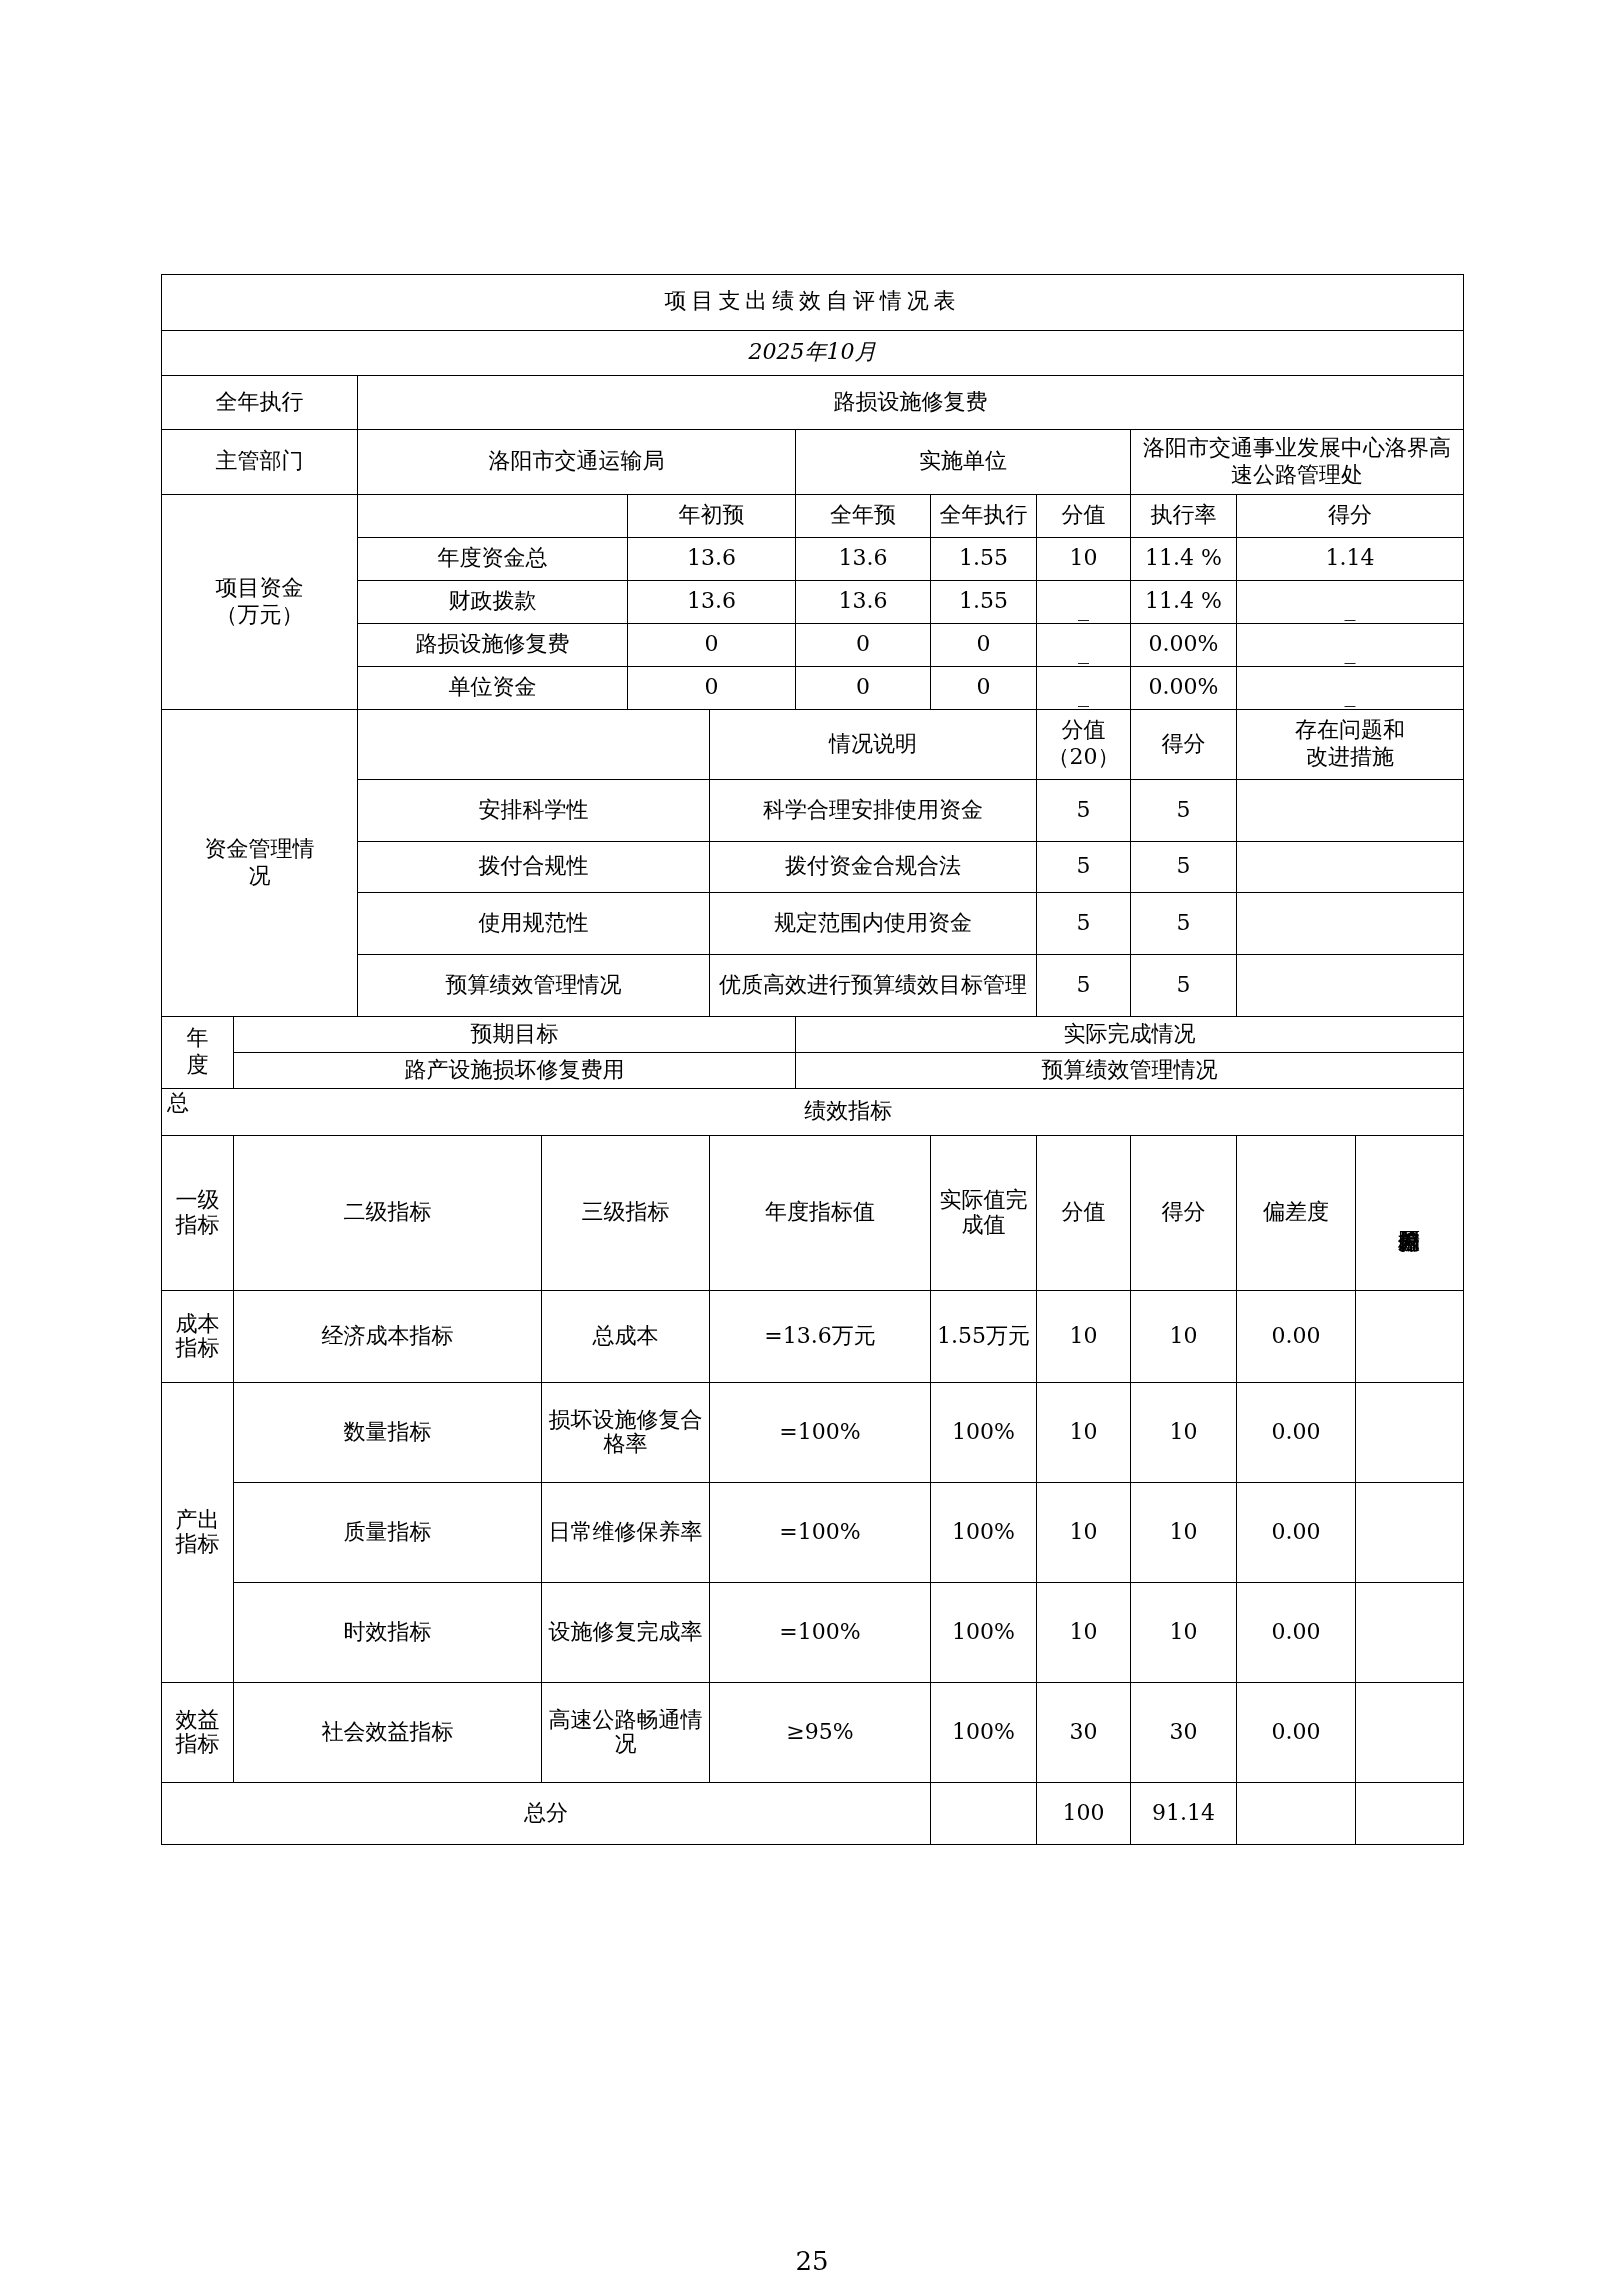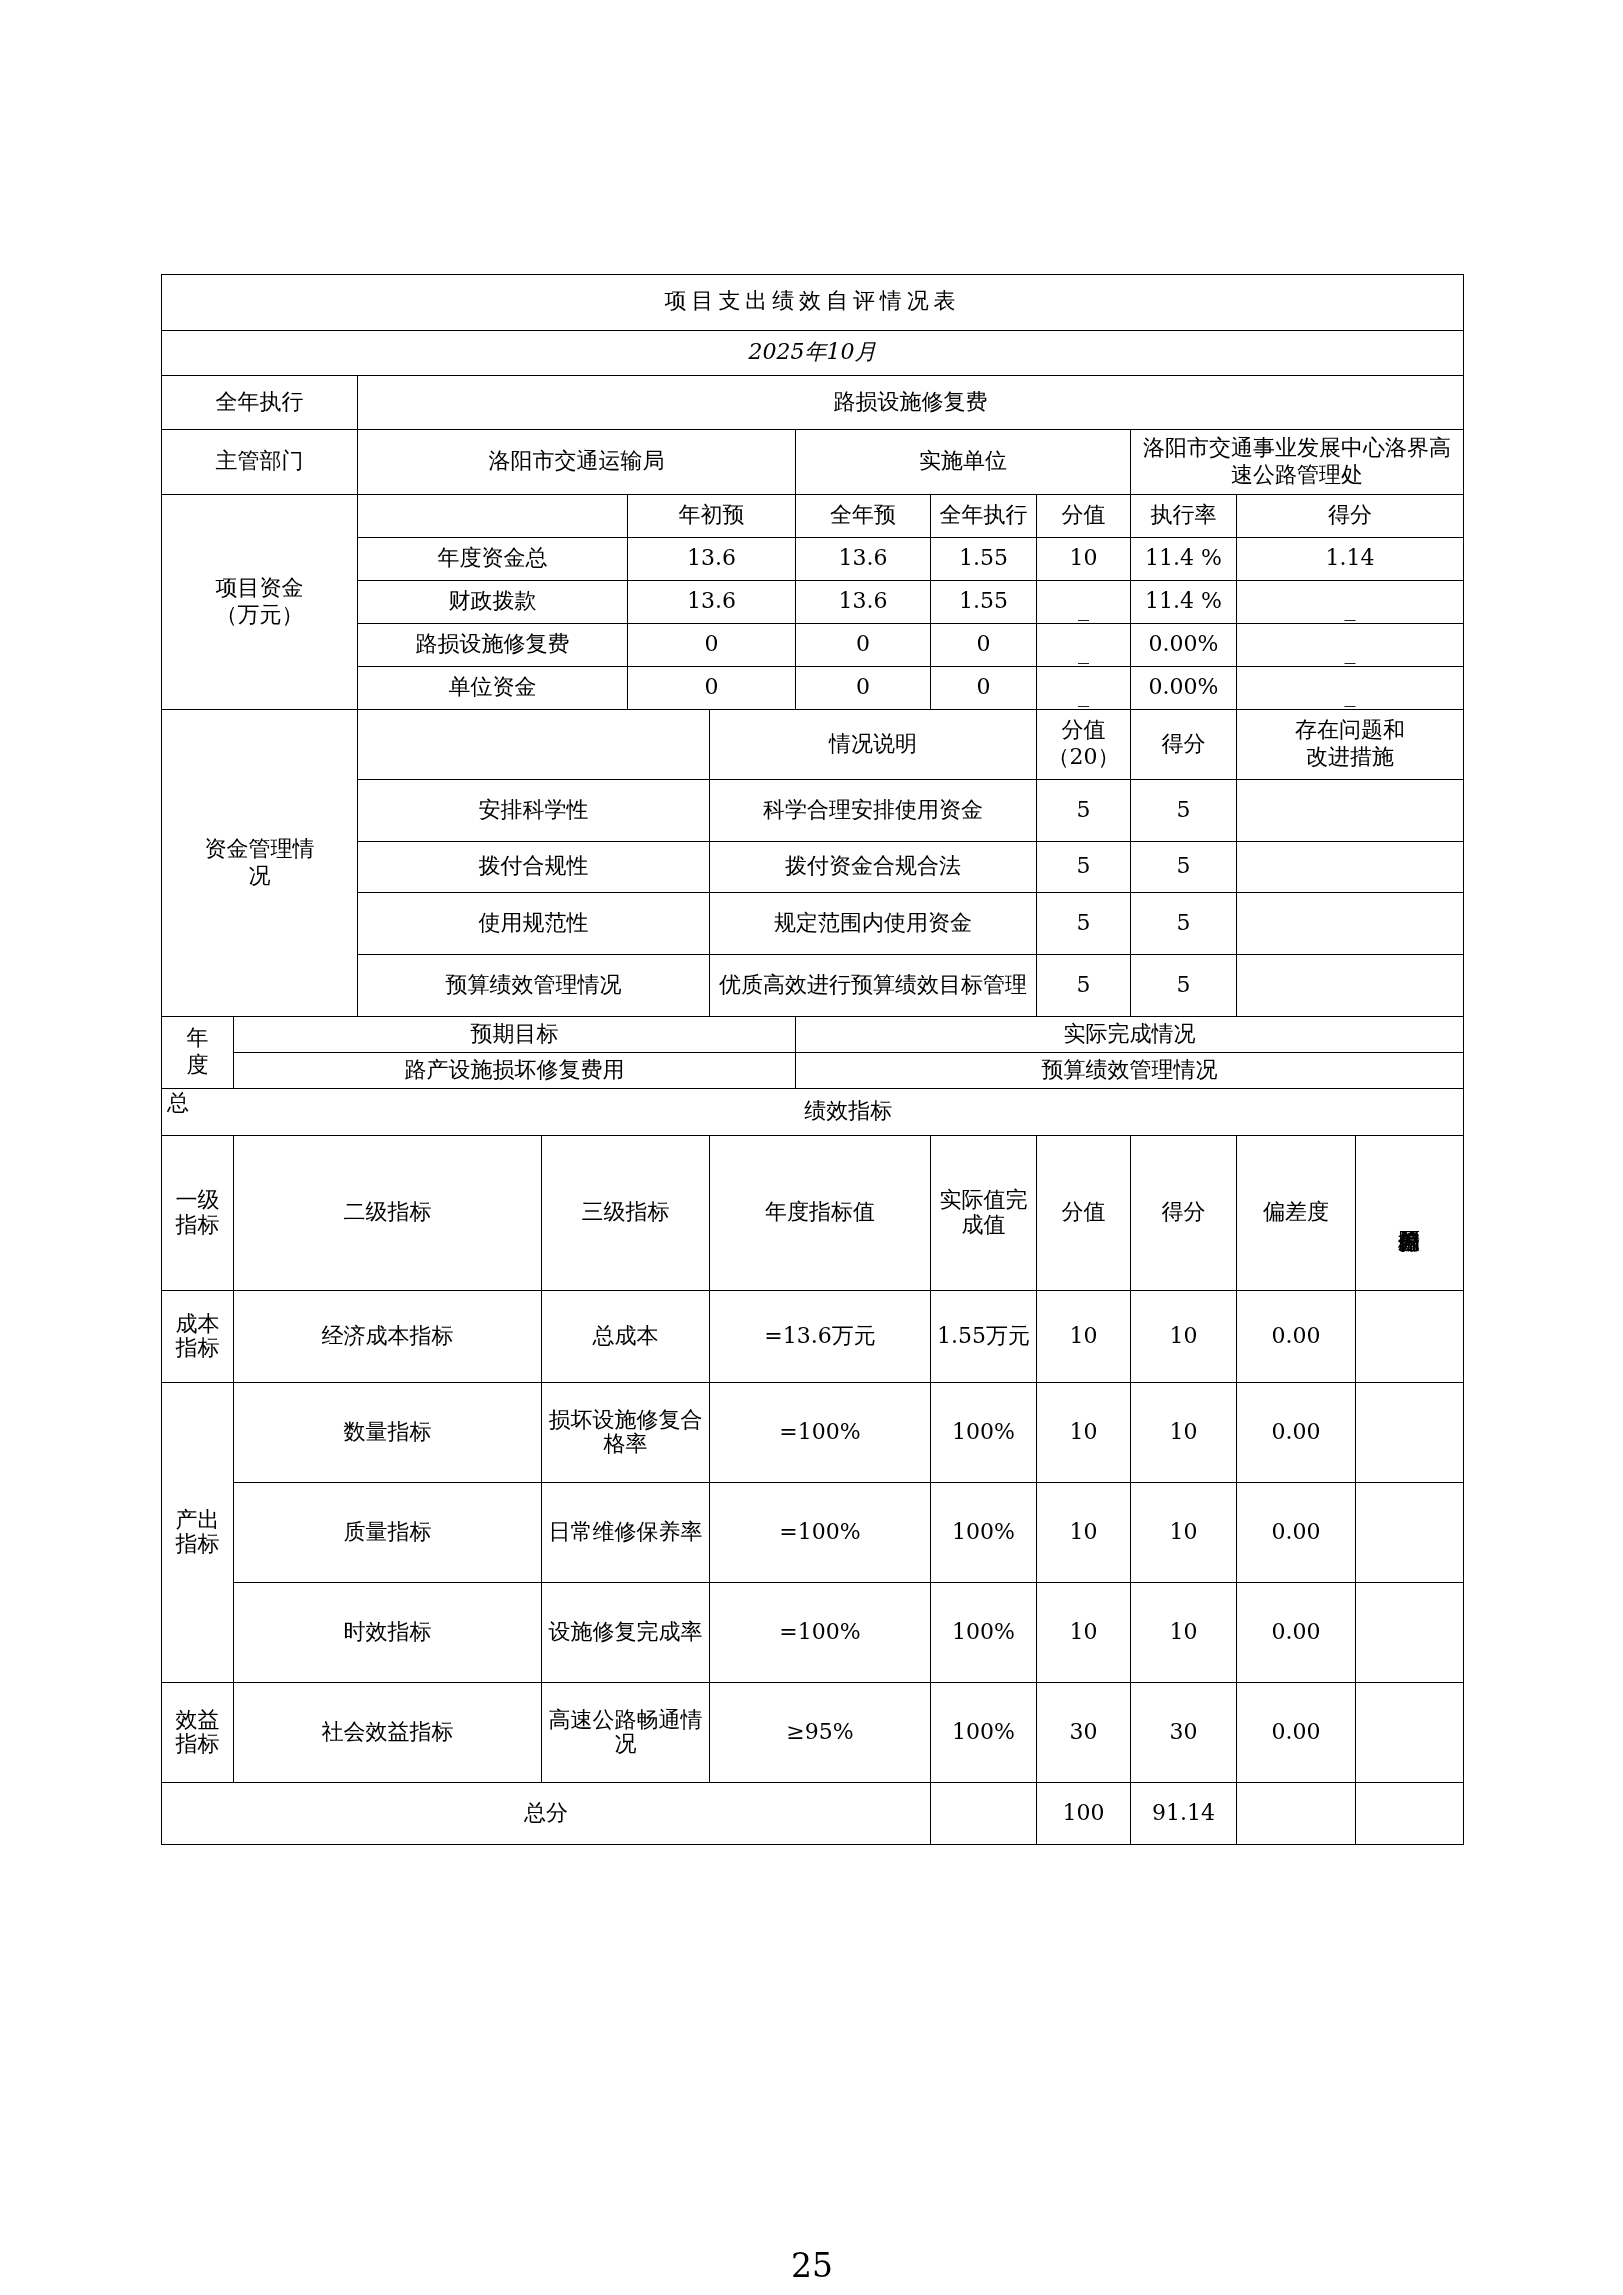--- a/index.html
+++ b/index.html
@@ -78,21 +78,21 @@
     text-orientation: upright;
     line-height: 1.05;
     max-height: none;
   }
   .pagenum {
     position: absolute;
     left: 0;
     top: 2246px;
     width: 1624px;
     text-align: center;
-    font-size: 33px;
+    font-size: 26px;
     font-family: "DejaVu Serif", "Liberation Serif", serif;
   }
   .nowrap { white-space: nowrap; }
 </style>
 </head>
 <body>
 
 <div class="page">
 
   <table class="form">

